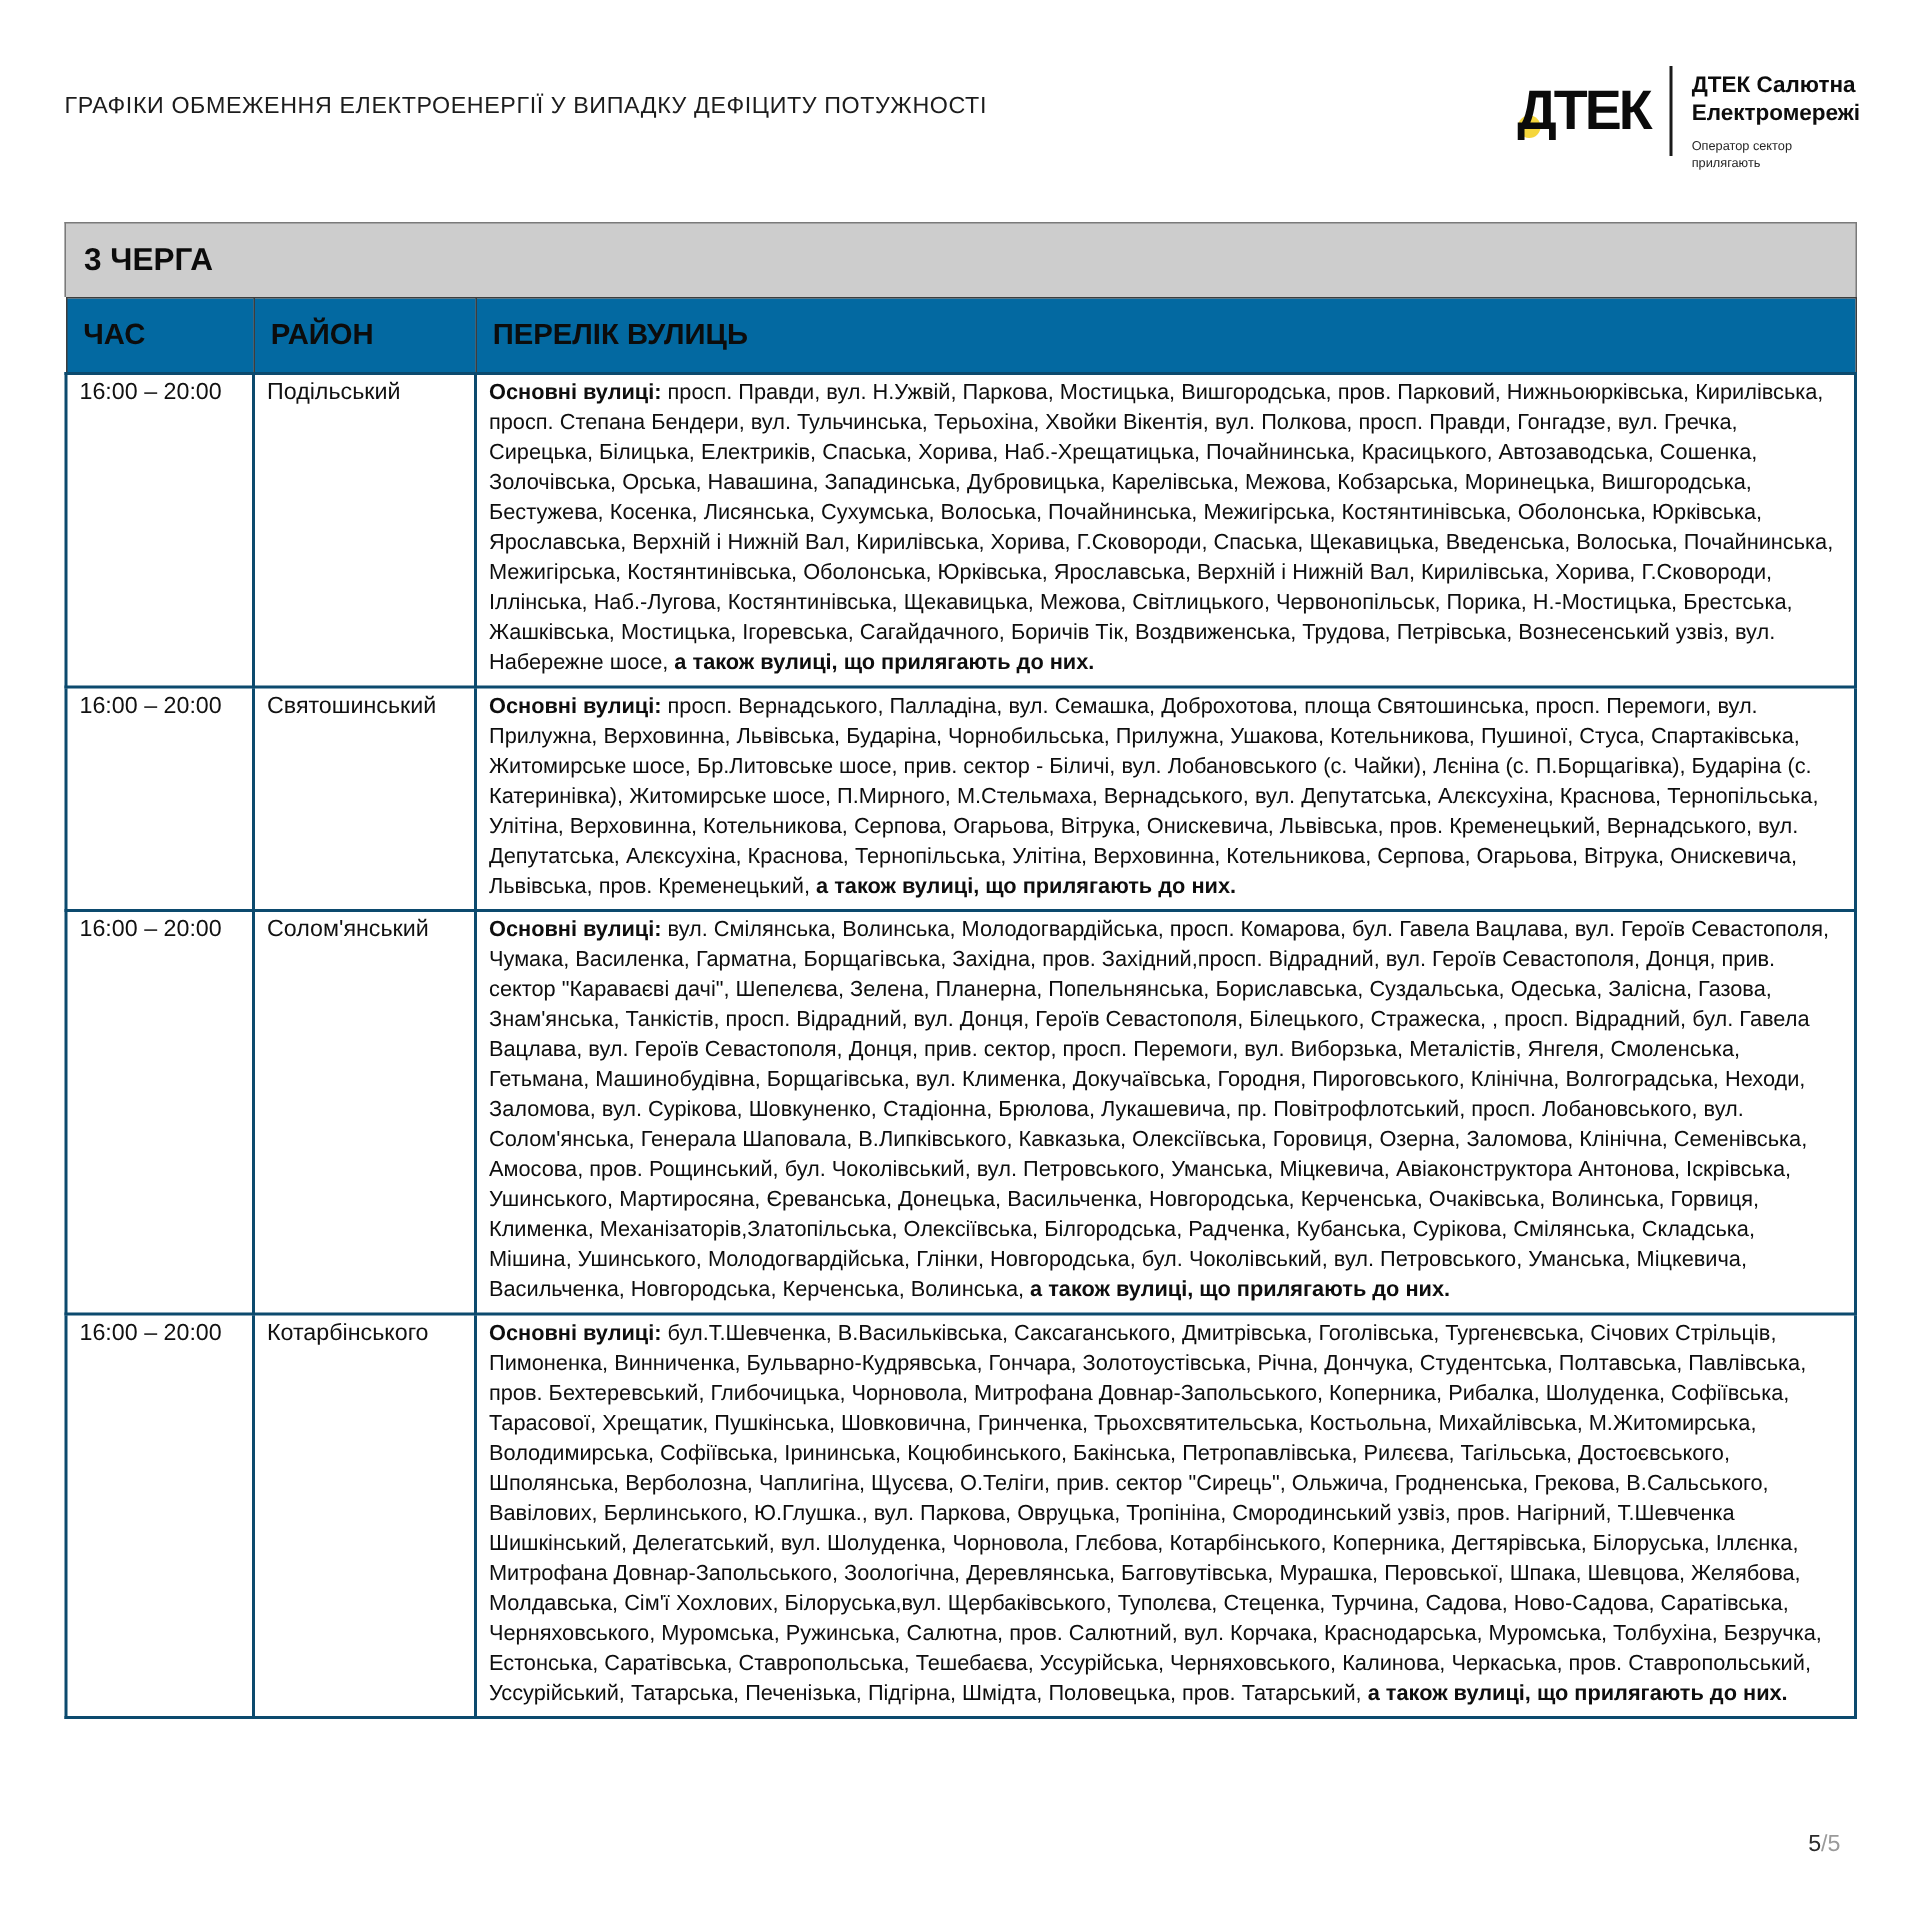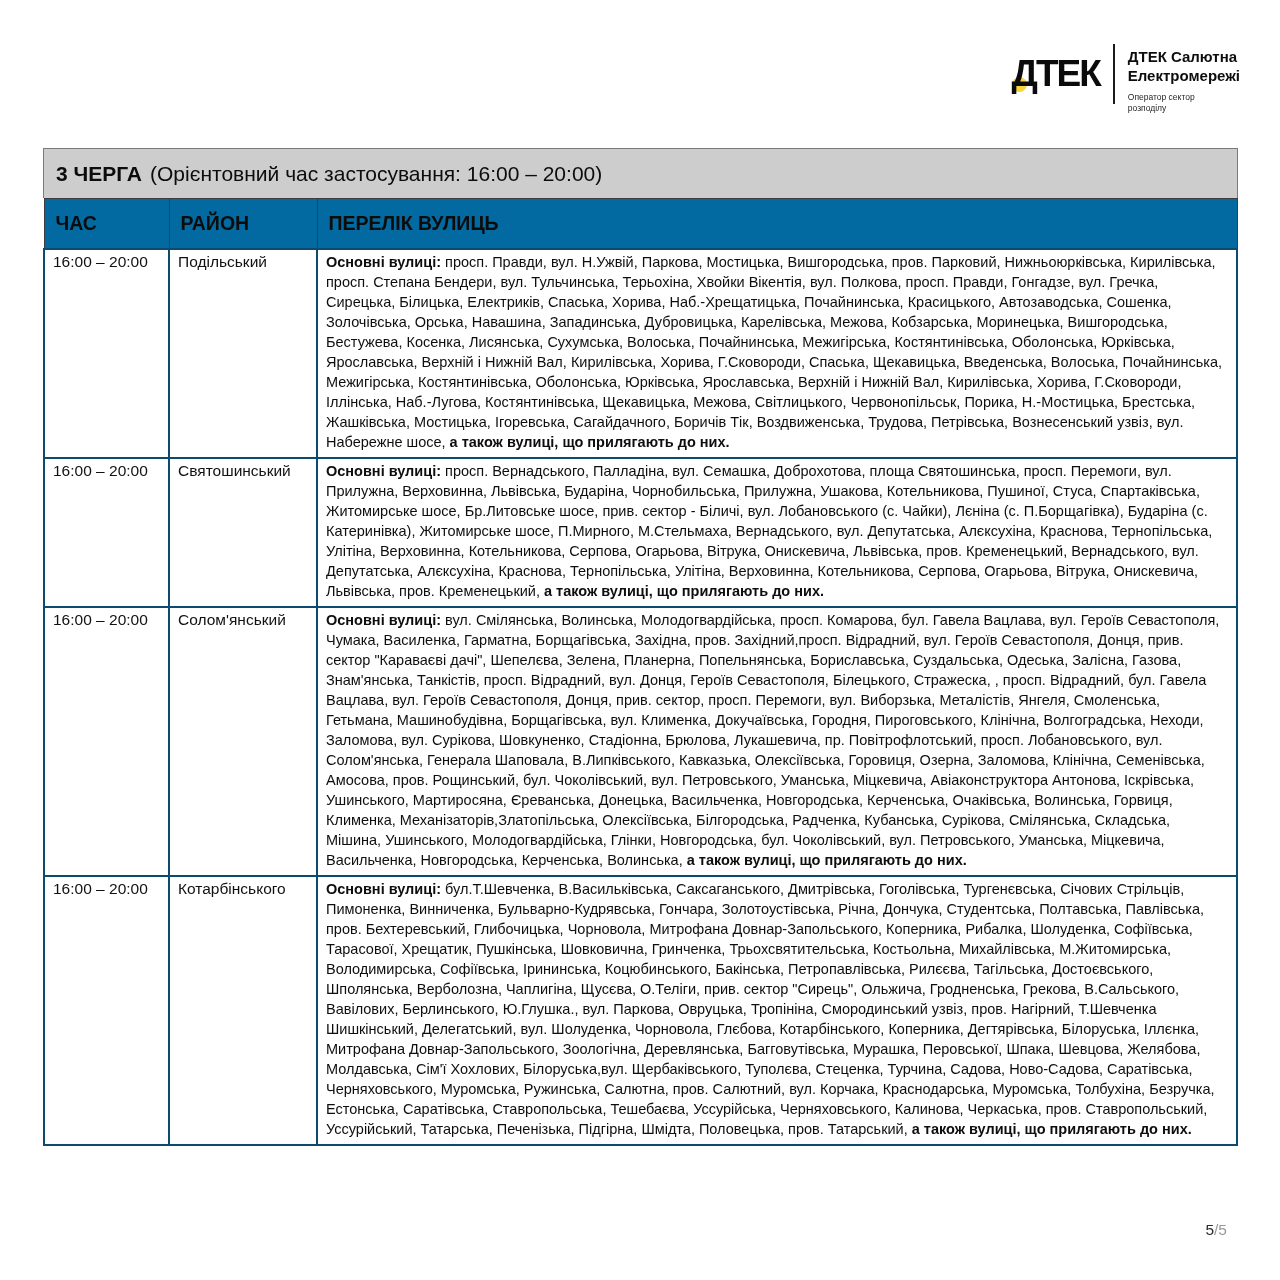--- a/index.html
+++ b/index.html
@@ -39,39 +39,39 @@
   .b{font-weight:700;}
 
   .page-num{position:absolute;top:1221px;right:53px;font-size:15.5px;color:#2b2b2b;}
   .page-num .muted{color:#9a9a9a;}
 </style>
 </head>
 <body>
 
 <div class="page">
 
+  <div class="doc-title">ГРАФІКИ ОБМЕЖЕННЯ ЕЛЕКТРОЕНЕРГІЇ У ВИПАДКУ ДЕФІЦИТУ ПОТУЖНОСТІ</div>
 
   <div class="logo">
     <div class="logo-glyph">
       <span class="logo-dot"></span>
       <span class="logo-word">ДТЕК</span>
     </div>
     <div class="logo-divider"></div>
     <div class="logo-text">
       <div class="logo-company">ДТЕК Салютна</div>
       <div class="logo-company">Електромережі</div>
       <div class="logo-operator first">Оператор сектор</div>
-      <div class="logo-operator">розподілу</div>
+      <div class="logo-operator">прилягають</div>
     </div>
   </div>
 
   <div class="sheet">
     <div class="banner">
       <span class="banner-queue">3 ЧЕРГА</span>
-      <span class="banner-note">(Орієнтовний час застосування:  16:00 – 20:00)</span>
     </div>
 
     <table class="schedule">
       <colgroup>
         <col class="c-time">
           <col class="c-district">
           <col class="c-streets">
       </colgroup>
       <thead>
         <tr>

